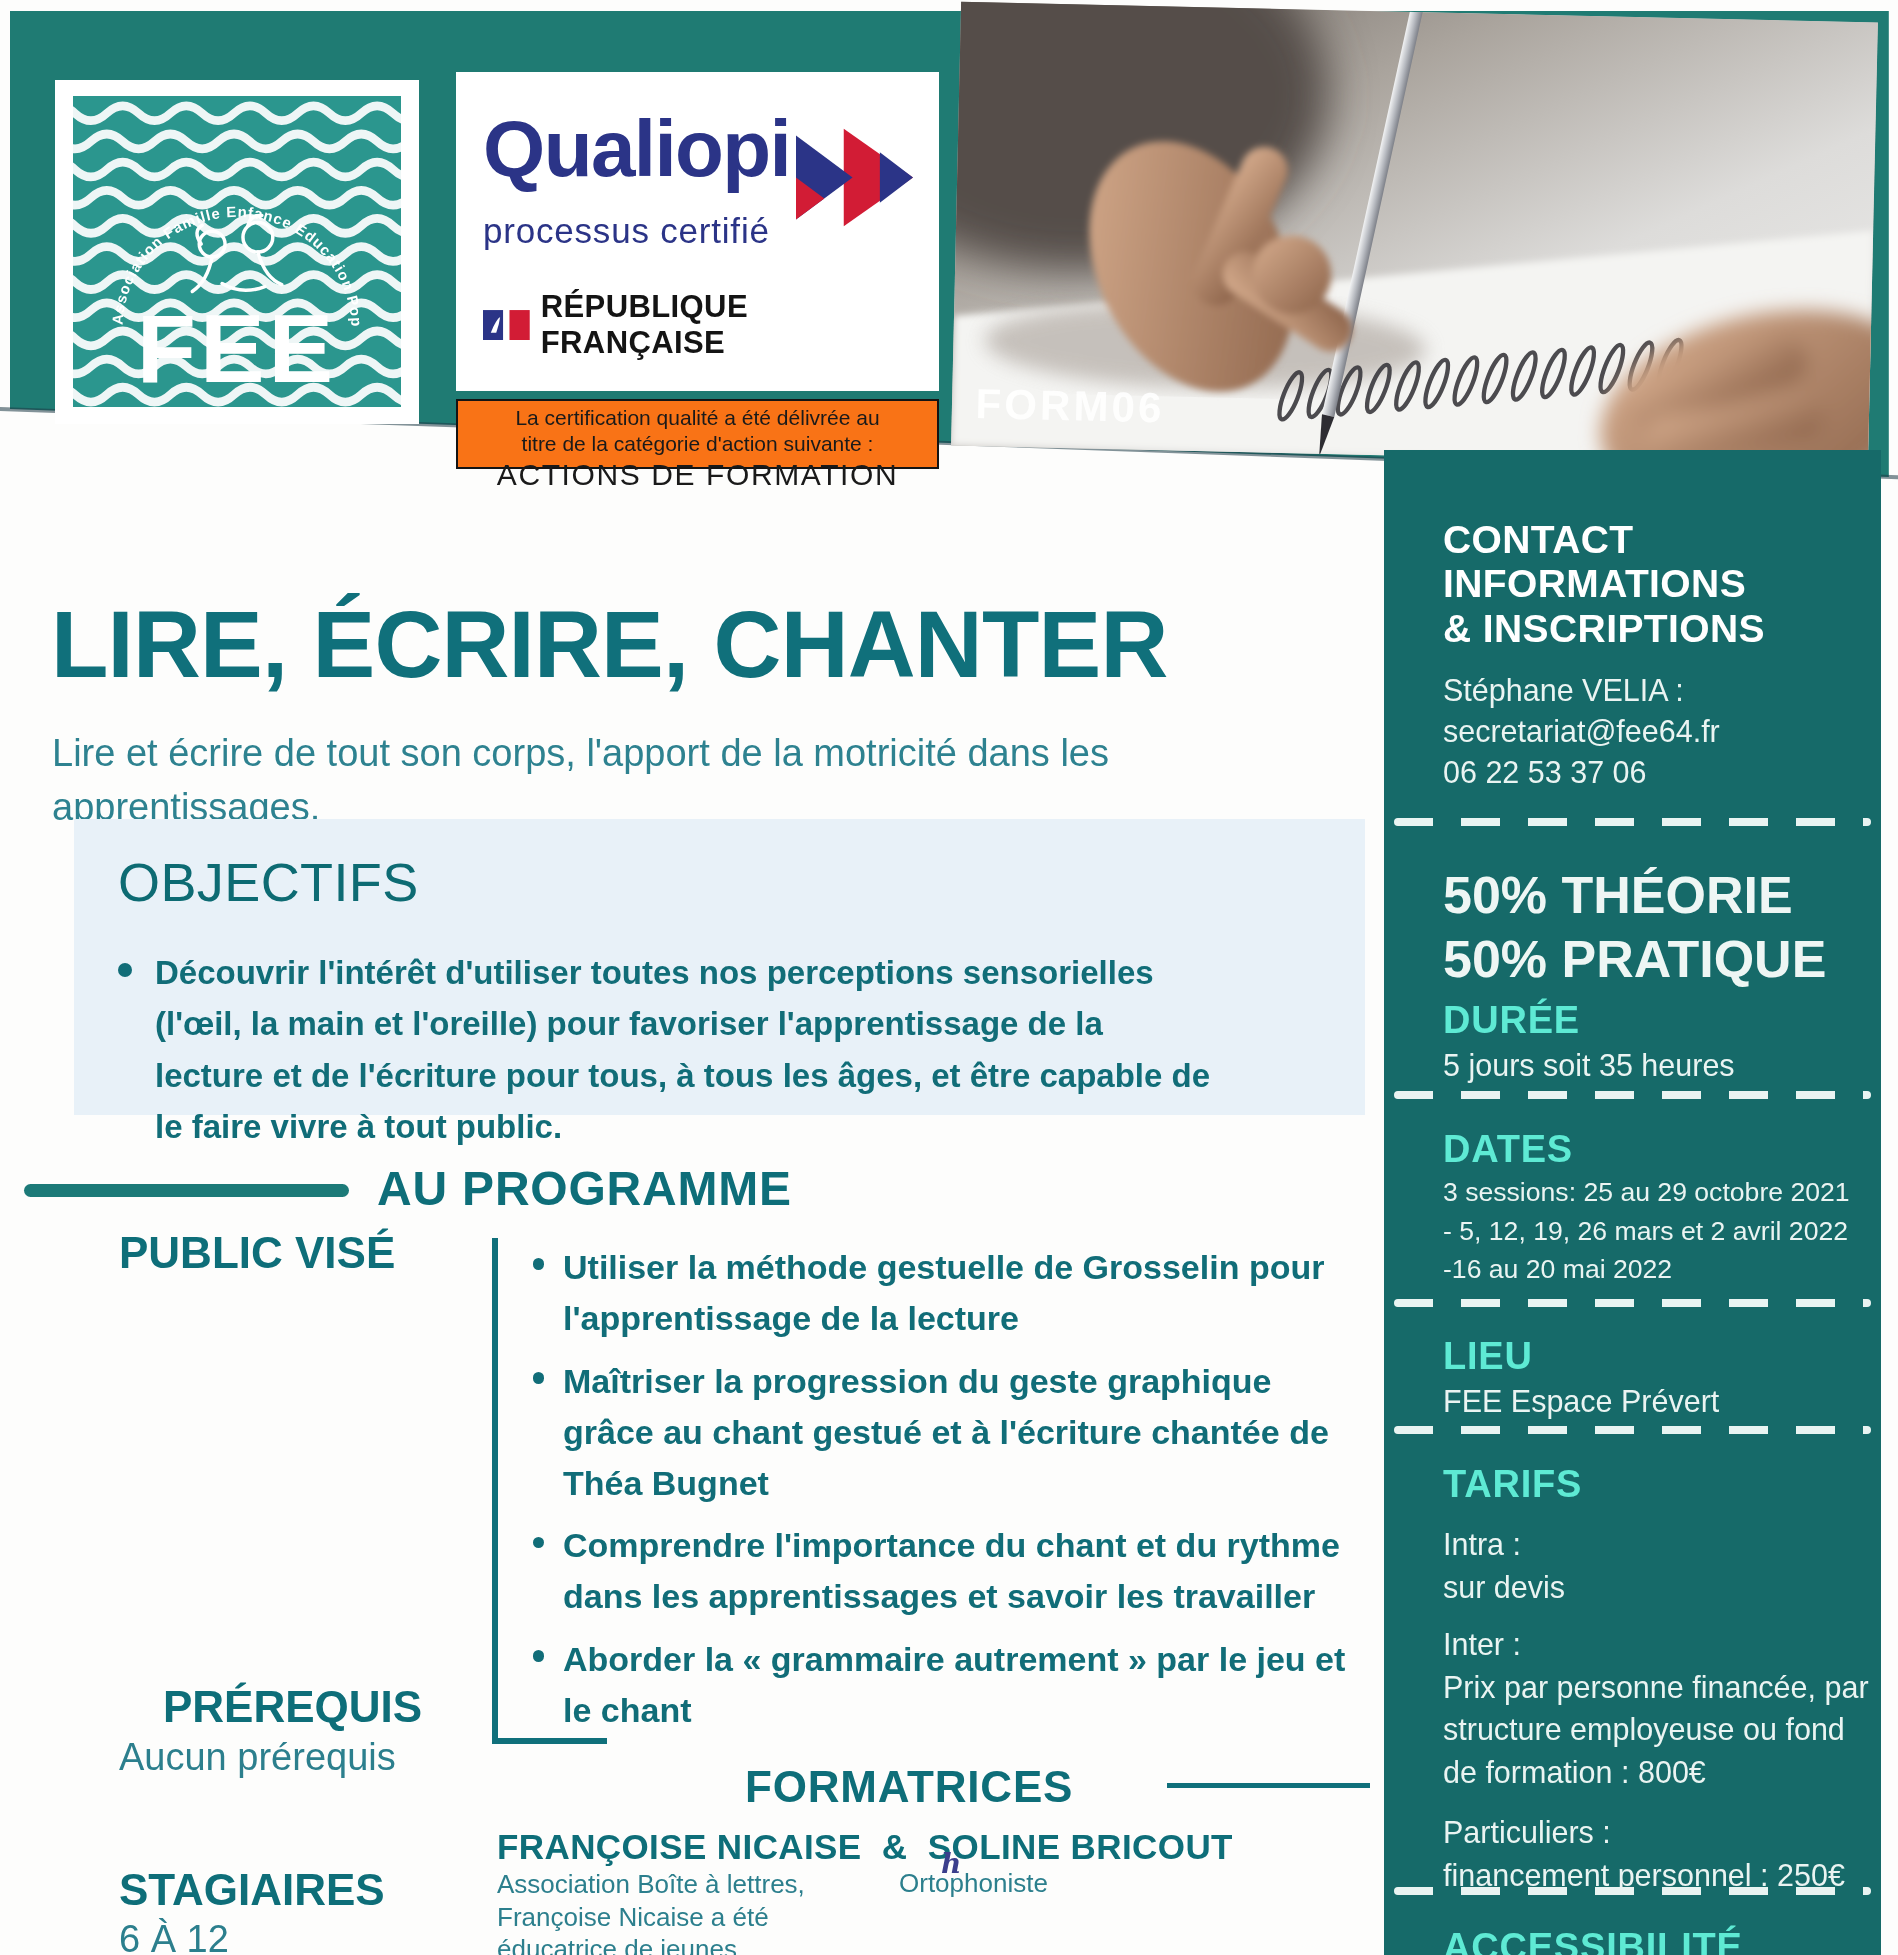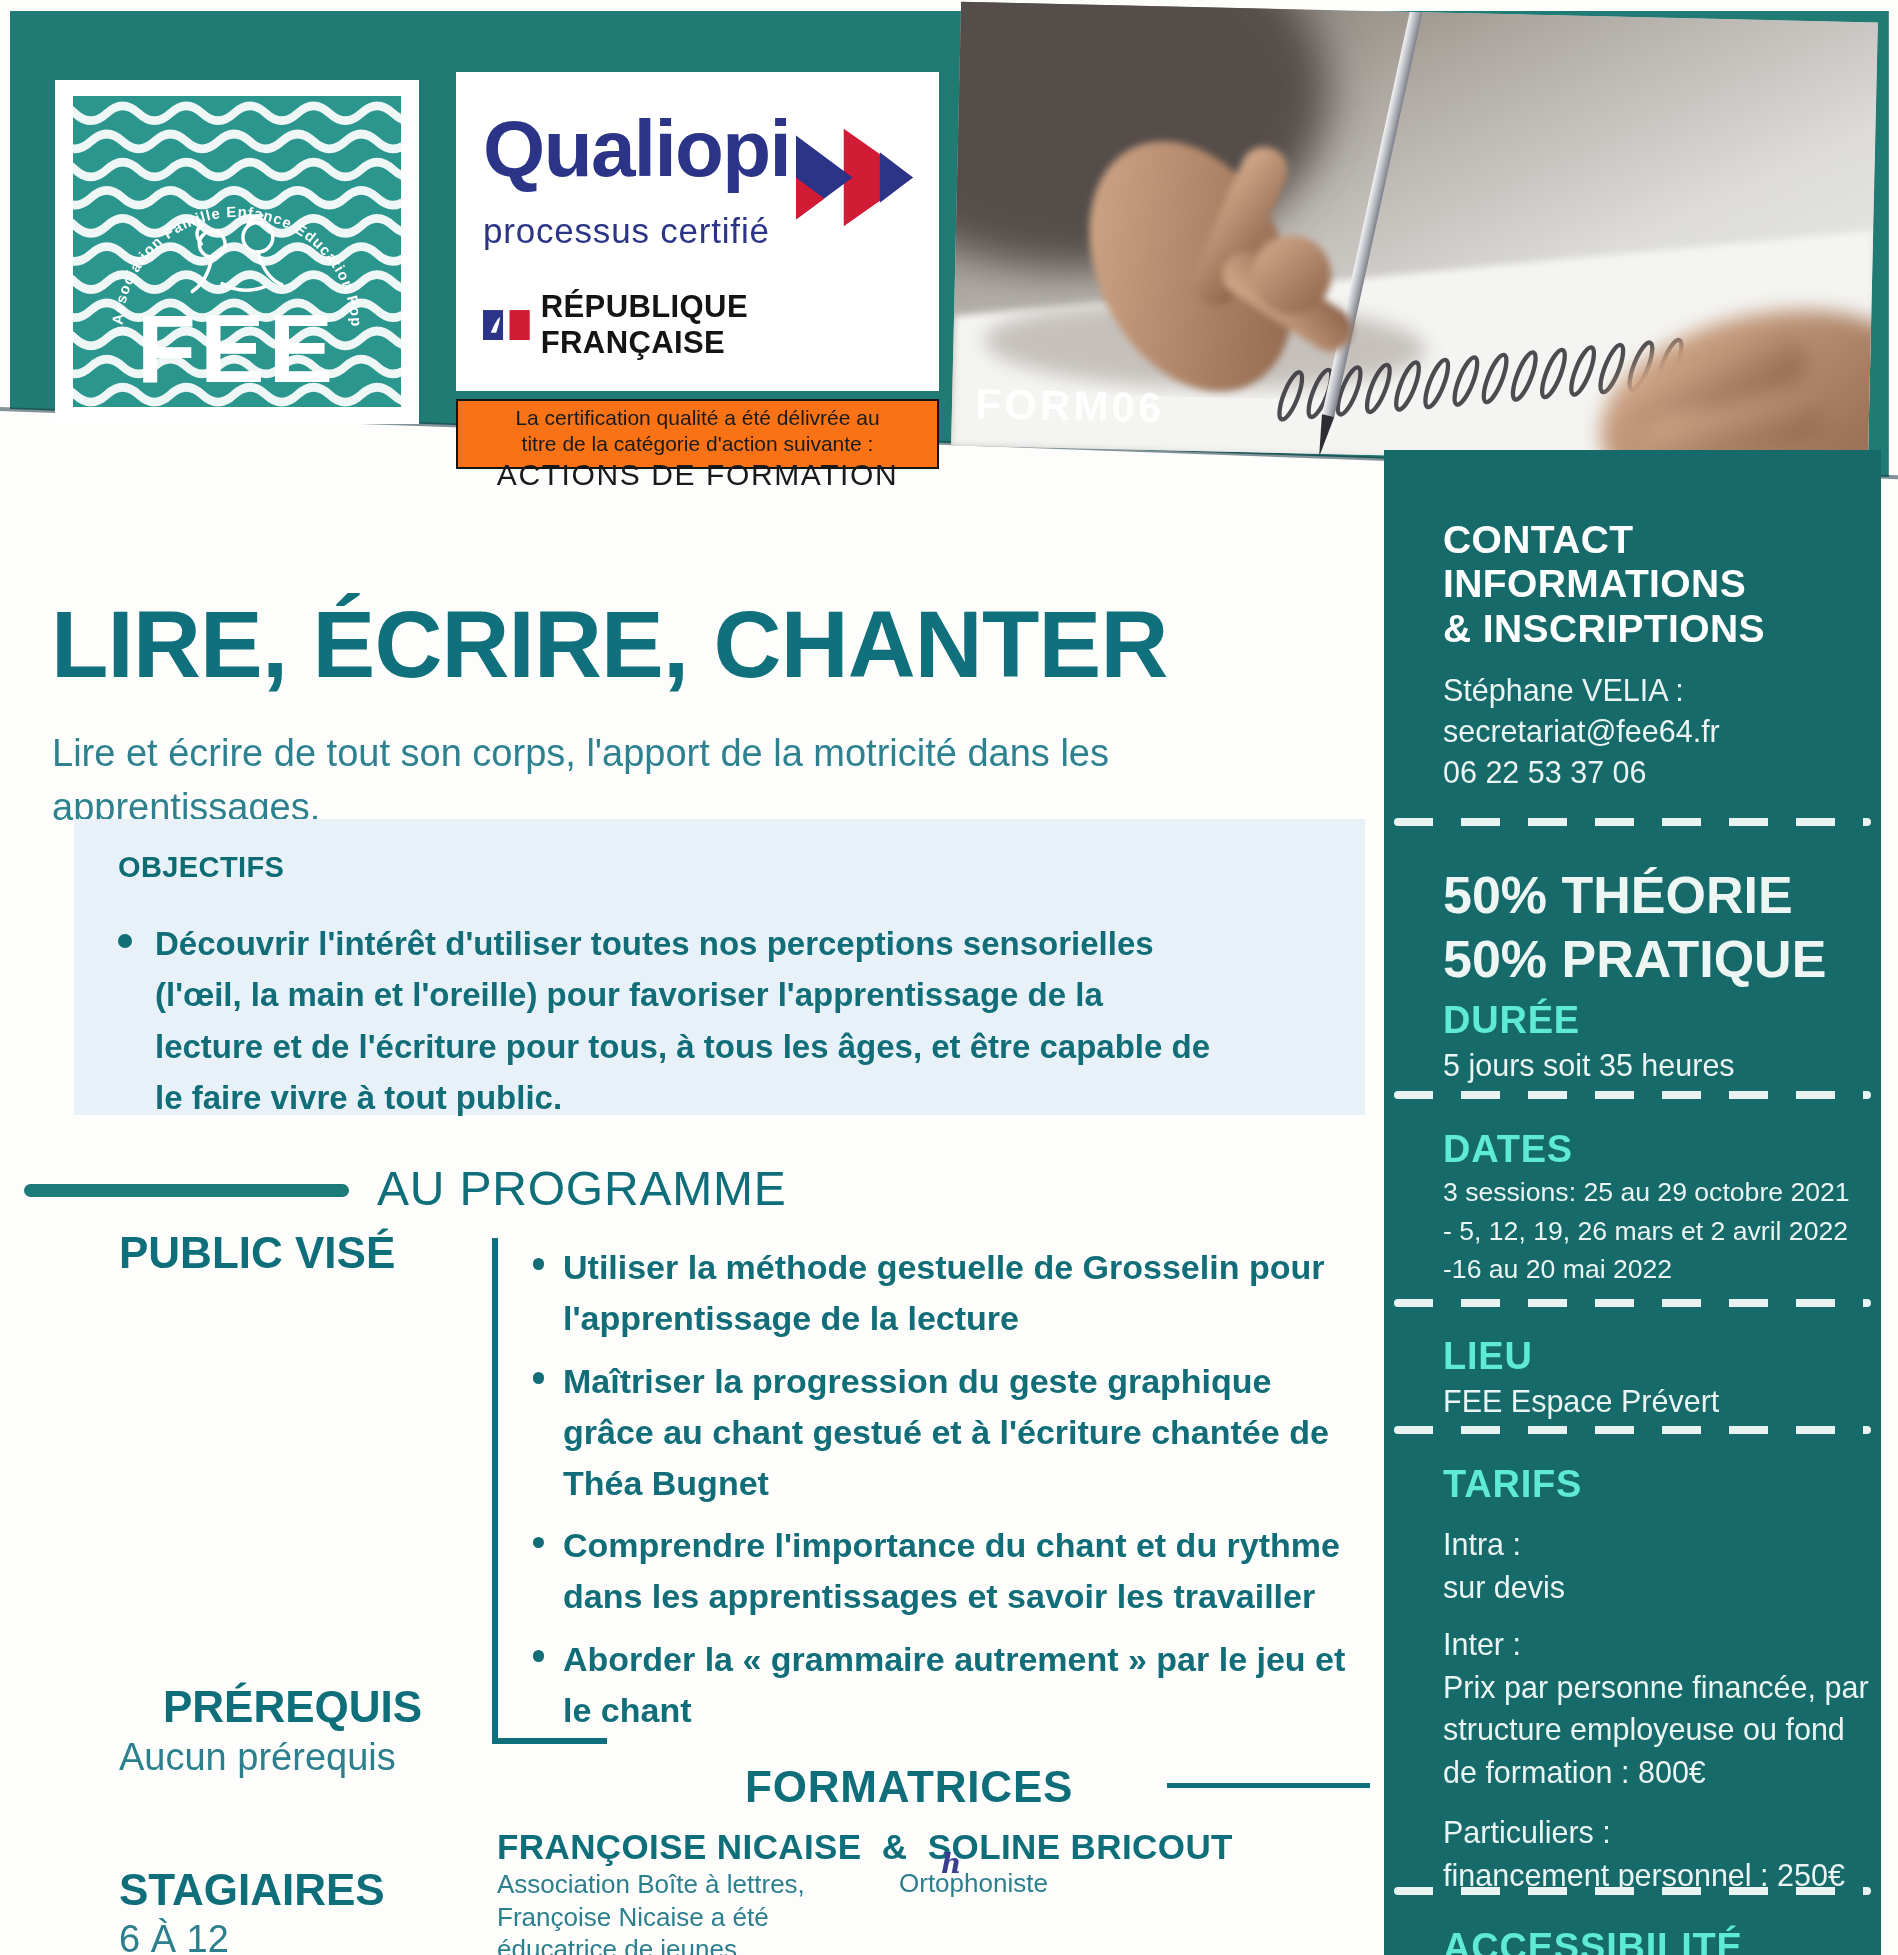--- a/index.html
+++ b/index.html
@@ -44,30 +44,30 @@
   
   .kicker{position:absolute;left:51px;top:475px;font-size:84px;color:#2e8290;letter-spacing:1.2px;}
   .main-title{position:absolute;left:51px;top:591px;font-size:94px;font-weight:bold;color:#10707b;
         letter-spacing:-0.8px;}
   .subtitle{position:absolute;left:52px;top:727px;font-size:38px;color:#2e8290;line-height:1.42;
         white-space:pre-line;}
 
   
   .objectifs-box{position:absolute;left:74px;top:819px;width:1291px;height:296px;background:#e8f1f8;
         box-sizing:border-box;padding:32px 47px 0 44px;}
-  .obj-heading{font-size:29px;font-weight:bold;color:#0d6b73;letter-spacing:0.4px;}
+  .obj-heading{font-size:54px;font-weight:normal;color:#0d6b73;letter-spacing:0.4px;}
   .obj-bullet{display:flex;margin-top:34px;}
   .obj-dot{flex:0 0 14px;width:14px;height:14px;border-radius:50%;background:#116d78;margin-top:15.6px;
         margin-right:23px;}
   .obj-text{font-size:33px;font-weight:bold;color:#116d78;line-height:1.56;white-space:pre-line;}
 
   
   .rule-left{position:absolute;left:24px;top:1184px;width:325px;height:13.3px;background:#1c7a78;
         border-radius:7px;}
-  .programme-heading{position:absolute;left:377px;top:1161px;font-size:48px;font-weight:normal;
+  .programme-heading{position:absolute;left:377px;top:1161px;font-size:48px;font-weight:bold;
         color:#0e6e79;letter-spacing:0.8px;text-align:center;}
   .prog-vline{position:absolute;left:492px;top:1238px;width:6.3px;height:501px;background:#10707b;}
   .prog-foot{position:absolute;left:492px;top:1738px;width:115px;height:6.3px;background:#10707b;}
   .prog-list{position:absolute;left:563px;top:1242px;width:845px;list-style:none;margin:0;padding:0;}
   .prog-list li{position:relative;font-size:34px;font-weight:bold;color:#116d78;line-height:1.5;
         margin-bottom:11.7px;white-space:pre-line;}
   .prog-list li::before{content:"";position:absolute;left:-30.5px;top:16.4px;width:11.7px;height:11.7px;
         border-radius:50%;background:#116d78;}
 
   

